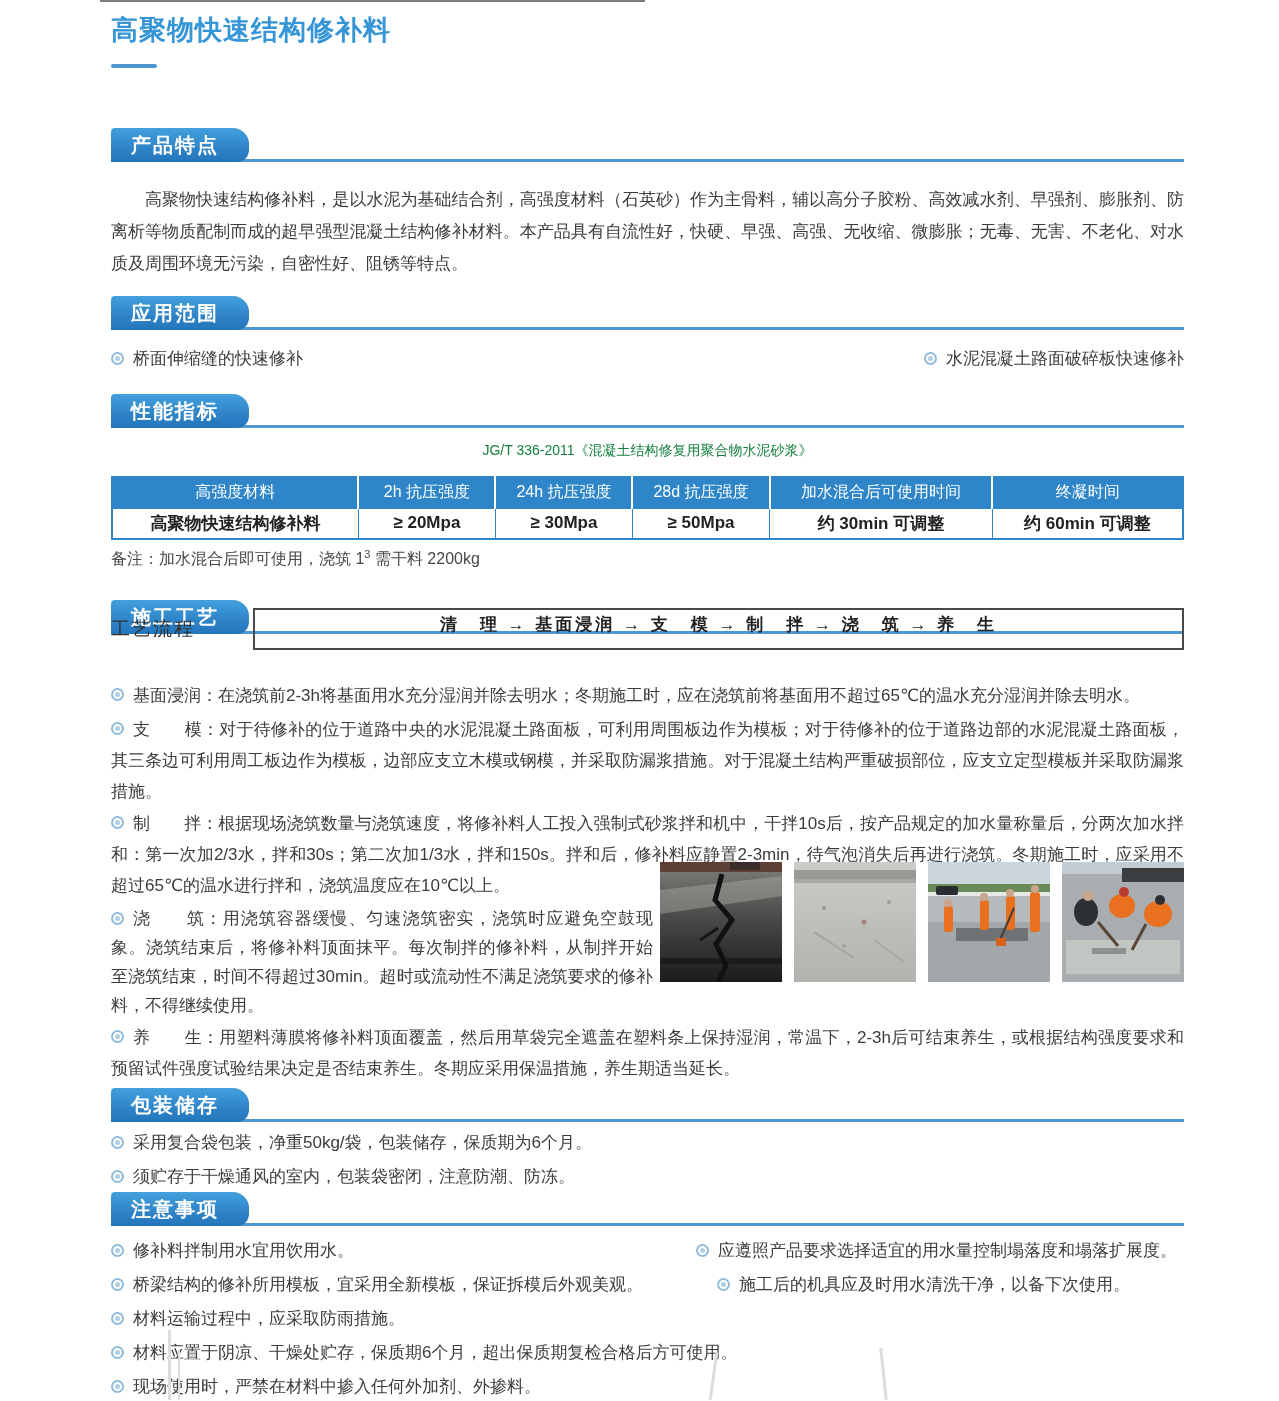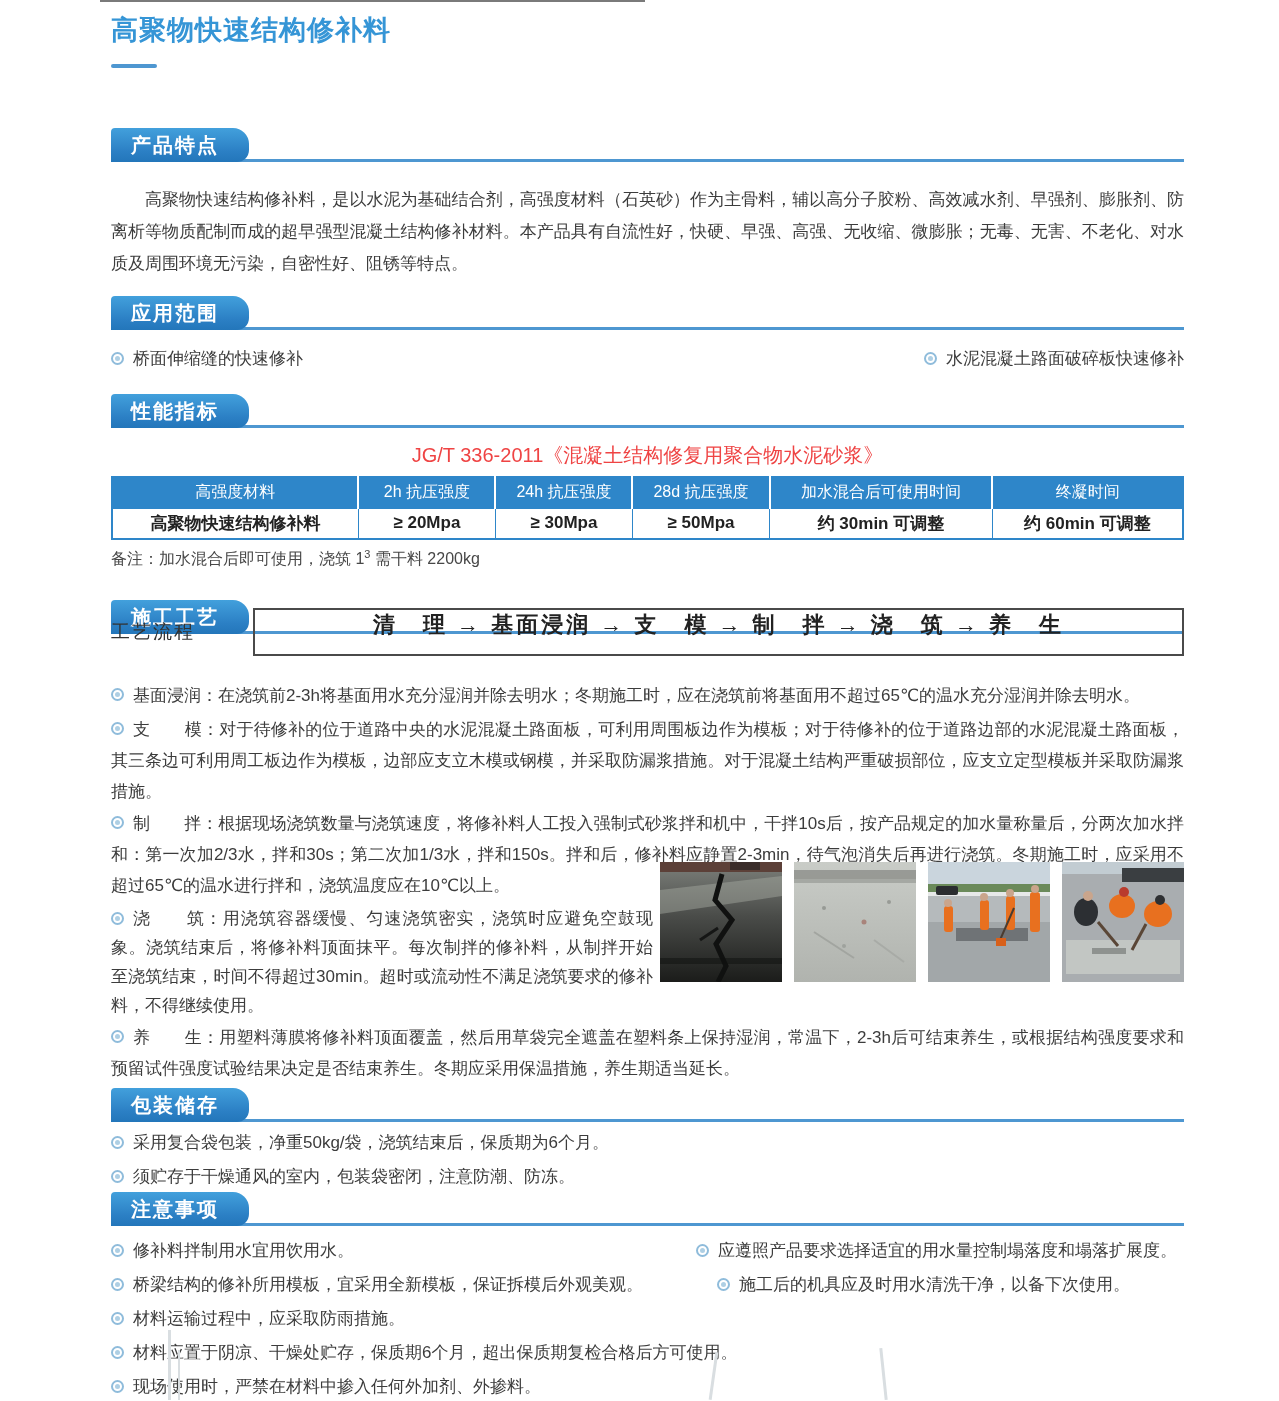--- a/index.html
+++ b/index.html
@@ -28,36 +28,36 @@
   .para { font-size:17px; line-height:32px; text-indent:2em; width:100%; text-align:justify; }
 
   .bullet-item { font-size:17px; line-height:26px; color:#3c3c3c; display:flex; align-items:flex-start; }
   .ring { flex:0 0 auto; display:inline-block; width:13px; height:13px; border-radius:50%;
     border:2px solid #8fbcdb; position:relative; margin:6px 9px 0 0; background:#fff; }
   .ring::after { content:""; position:absolute; inset:2px; border-radius:50%; background:#aecfe4; }
 
   .apps { display:flex;justify-content:space-between; }
   .apps .bullet-item:first-child { width:307px; }
 
-  .standard-line { width:100%; text-align:center; font-size:20px; color:#ef4444; }
+  .standard-line { width:100%; text-align:center; font-size:14px; color:#15803d; }
 
   table.perf { border-collapse:collapse; width:100%; table-layout:fixed;
     border:2px solid #2e86c9; }
   table.perf th { background:#2e86c9; color:#fff; font-size:16px; font-weight:normal;
     height:31px; border-left:2px solid #ffffff; }
   table.perf th:first-child { border-left:none; }
   table.perf td { background:#fff; color:#222; font-size:17px; font-weight:bold;
     height:31px; text-align:center; border:1px solid #2e86c9; }
   .note { font-size:16px; color:#474747; }
   .note sup { font-size:11px; }
 
   .flow-row { display:flex; align-items:center; width:100%; }
   .flow-label { width:142px; font-size:19px; color:#333; letter-spacing:2px; flex:0 0 auto; }
-  .flow-box { flex:1; border:2px solid #4a4a4a; height:48px; line-height:29px;
-    text-align:center; font-size:22px; font-weight:600; color:#222; letter-spacing:3px; }
+  .flow-box { flex:1; border:2px solid #4a4a4a; height:42px; line-height:29px;
+    text-align:center; font-size:17px; font-weight:600; color:#222; letter-spacing:3px; }
 
   .step { font-size:17px; line-height:31px; text-align:justify; width:100%; }
   .step .ring { margin-top:8px; }
   .step-text { display:inline; }
   .step.narrow { width:542px; line-height:29px; }
 
   .photos { position:absolute; top:862px; left:549px; width:524px; height:120px;
     display:flex; gap:12px; }
   .photo { flex:1; height:120px; overflow:hidden; }
   .photo svg { display:block; width:100%; height:100%; }
@@ -261,21 +261,21 @@
     </div>
 
     <div class="sec-head" style="top:1086px">
       <div class="sec-rule"></div>
       <div class="sec-tab">
         <span>包装储存</span>
       </div>
     </div>
     <div class="bullet-item pack-item abs" style="top:1130px">
       <span class="ring"></span>
-      <span>采用复合袋包装，净重50kg/袋，浇筑结束后，保质期为6个月。</span>
+      <span>采用复合袋包装，净重50kg/袋，包装储存，保质期为6个月。</span>
     </div>
     <div class="bullet-item pack-item abs" style="top:1164px">
       <span class="ring"></span>
       <span>须贮存于干燥通风的室内，包装袋密闭，注意防潮、防冻。</span>
     </div>
 
     <div class="sec-head" style="top:1190px">
       <div class="sec-rule"></div>
       <div class="sec-tab">
         <span>注意事项</span>

